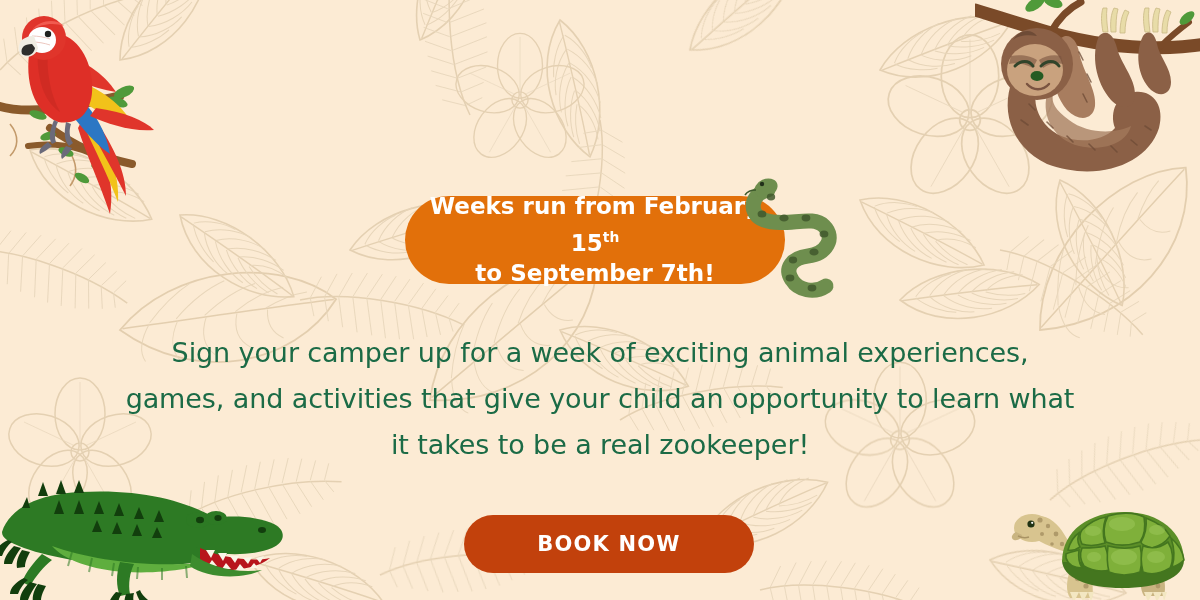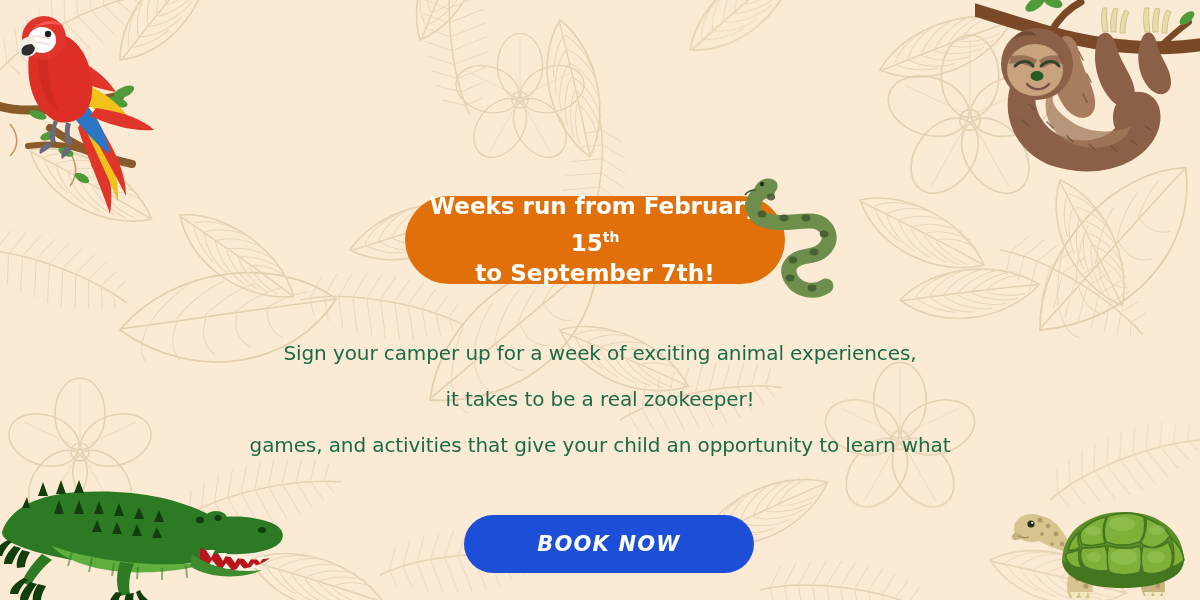--- a/index.html
+++ b/index.html
@@ -66,42 +66,41 @@
 
   
   #body-copy{
     position:absolute;
     left:95px; top:330px;
     width:1010px;
     z-index:4;
     text-align:center;
     color:#1B6B46;
     font-family:"DejaVu Sans", sans-serif;
-    font-size:20px;
+    font-size:27px;
     line-height:46px;
     letter-spacing:-.1px;
   }
   #body-copy .bl{ display:block; white-space:nowrap; }
 
   
   #book-now-button{
     position:absolute;
     left:464px; top:515px;
     width:290px; height:58px;
-    background:#1d4ed8;
+    background:#c2410c;
     border:none;
     border-radius:29px;
     color:#FFFFFF;
     font-family:"DejaVu Sans", sans-serif;
     font-weight:bold;
     font-size:21px;
     letter-spacing:1.2px;
     cursor:pointer;
     z-index:6;
-    font-style:italic;
   }
 
   
   .art{ position:absolute; z-index:3; pointer-events:none; }
   #parrot-art   { left:-8px;  top:-4px;   width:190px; height:230px; }
   #sloth-art    { left:975px; top:-6px;   width:232px; height:190px; }
   #snake-art    { left:738px; top:168px;  width:120px; height:132px; z-index:6; }
   #crocodile-art{ left:-6px;  top:462px;  width:300px; height:142px; }
   #tortoise-art { left:1008px;top:502px;  width:190px; height:100px; }
 </style>
@@ -241,22 +240,22 @@
 
   <div id="date-pill">
     <div id="date-pill-text">
       <span>Weeks run from February 15</span><sup>th</sup><br>
       <span>to September 7th!</span>
     </div>
   </div>
 
   <p id="body-copy">
     <span class="bl">Sign your camper up for a week of exciting animal experiences,</span>
+    <span class="bl">games, and activities that give your child an opportunity to learn what</span>
     <span class="bl">it takes to be a real zookeeper!</span>
-    <span class="bl">games, and activities that give your child an opportunity to learn what</span>
   </p>
 
   <button id="book-now-button">BOOK NOW</button>
 
   <svg class="art" id="parrot-art" viewBox="0 0 190 230" width="190" height="230" aria-hidden="true">
 
     <g stroke="#8A5A2B" fill="none" stroke-linecap="round">
       <path d="M6 110 C 40 120 80 110 128 100" stroke-width="9"></path>
       <path d="M58 132 C 84 150 104 160 140 168" stroke-width="8"></path>
       <path d="M36 150 C 60 146 86 150 104 160" stroke-width="6"></path>

